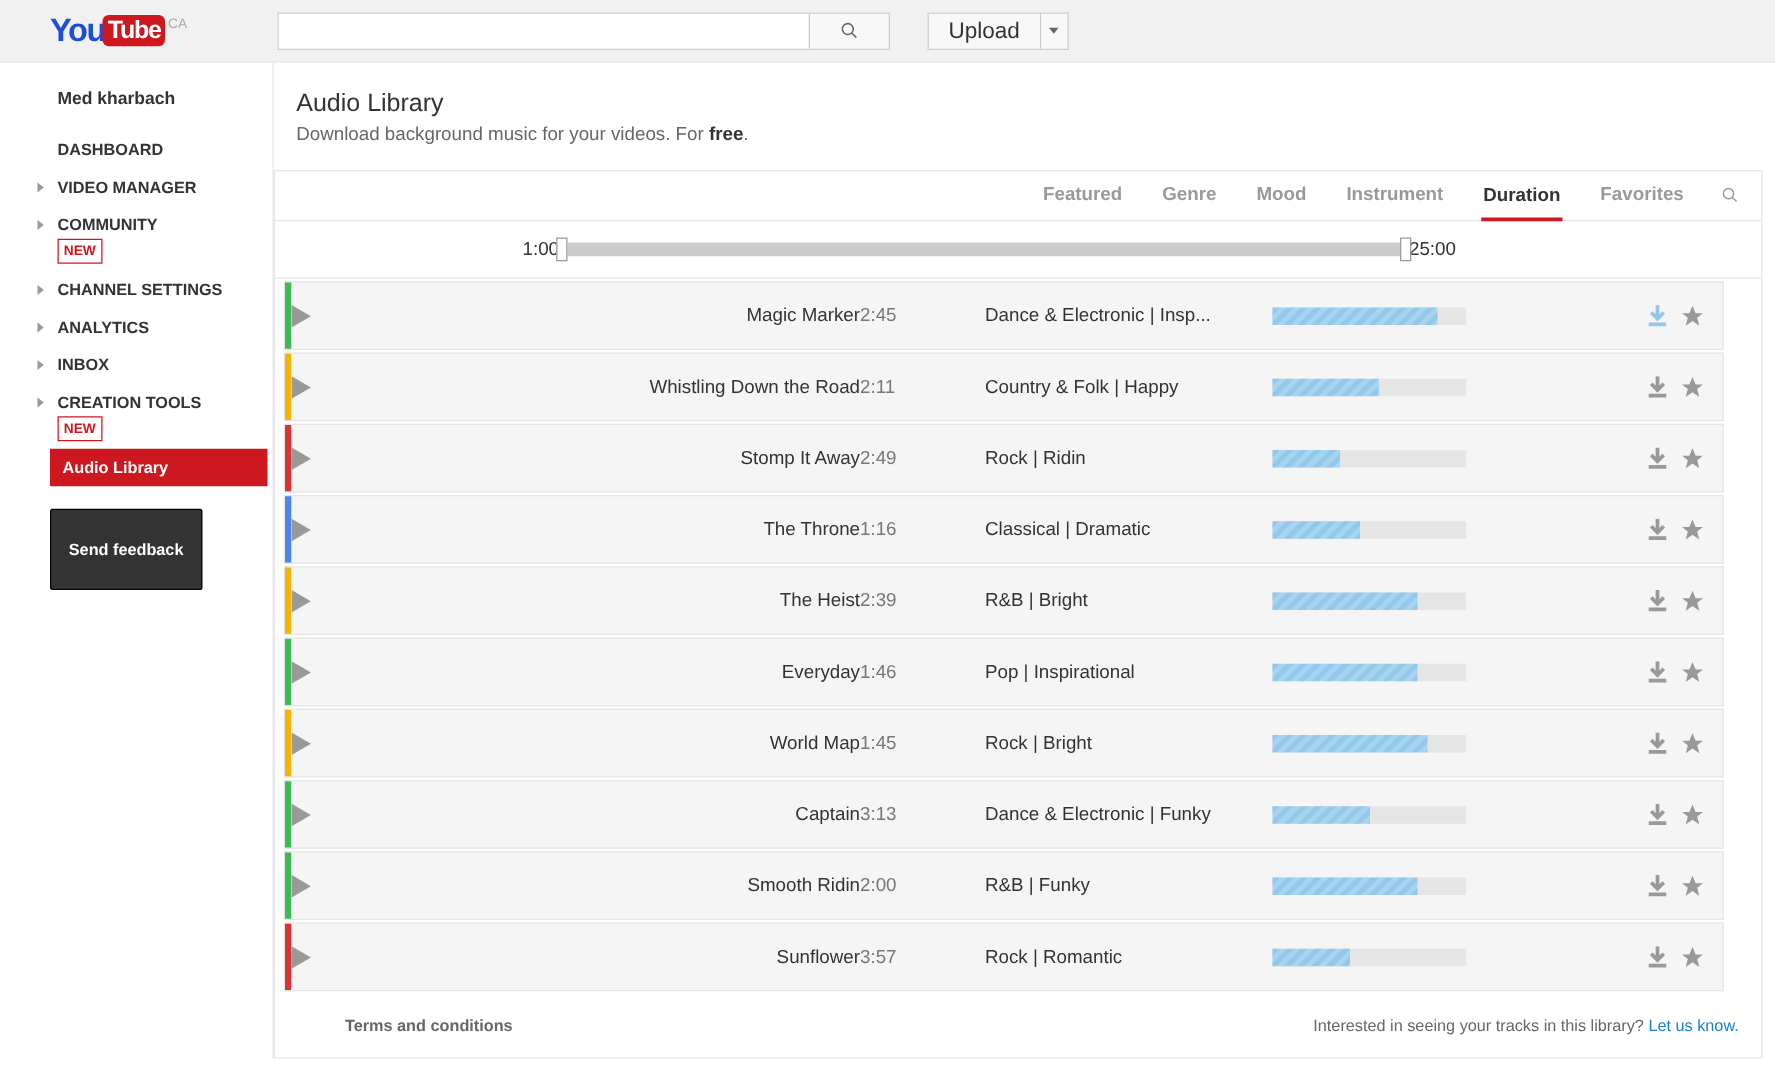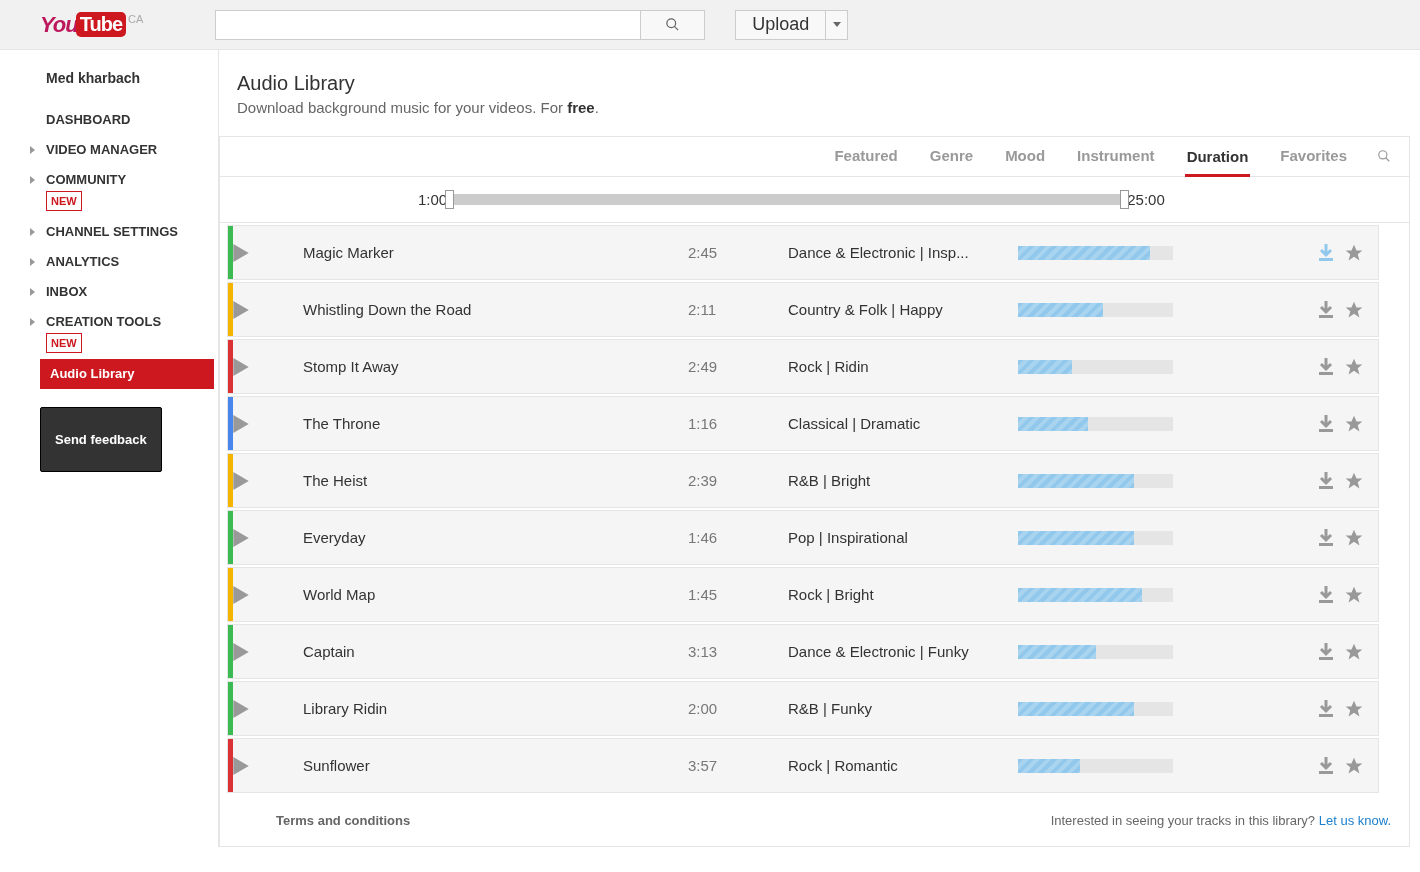--- a/index.html
+++ b/index.html
@@ -1,19 +1,19 @@
 <!DOCTYPE html>
 <html><head>
 <meta charset="utf-8">
 <style>
 *{box-sizing:border-box;margin:0;padding:0;}
 body{font-family:Arial,Helvetica,sans-serif;font-size:13px;background:#fff;color:#333;width:1420px;}
 .header{height:50px;background:#f1f1f1;border-bottom:1px solid #e5e5e5;display:flex;align-items:center;padding:0 0 0 40px;}
 .logo{display:flex;align-items:center;cursor:pointer;}
-.logo-you{font-weight:bold;font-size:22px;color:#be185d;letter-spacing:-1px;font-style:italic;}
+.logo-you{font-weight:bold;font-size:26px;color:#1d4ed8;letter-spacing:-1px;}
 .logo-tube{background:#cc181e;color:#fff;font-weight:bold;font-size:20px;padding:1px 4px;border-radius:5px;margin-left:-2px;letter-spacing:-1px;}
 .logo-ca{color:#aaa;font-size:11px;margin-left:2px;position:relative;top:-6px;}
 .search-box{margin-left:72px;display:flex;}
 .search-input{width:425px;height:30px;border:1px solid #ccc;border-right:none;padding:0 6px;font-size:14px;outline:none;}
 .search-btn{width:65px;height:30px;border:1px solid #ccc;background:#f8f8f8;cursor:pointer;display:flex;align-items:center;justify-content:center;}
 .upload-group{margin-left:30px;display:flex;}
 .upload-btn{height:30px;padding:0 16px;border:1px solid #ccc;background:#f8f8f8;font-weight:normal;font-size:18px;color:#333;cursor:pointer;}
 .upload-dd{width:22px;height:30px;border:1px solid #ccc;border-left:none;background:#f8f8f8;cursor:pointer;display:flex;align-items:center;justify-content:center;}
 .container{display:flex;}
 .sidebar{width:218px;padding:20px 0 0 40px;flex-shrink:0;}
@@ -41,21 +41,21 @@
 .track-list::-webkit-scrollbar{width:12px;}
 .track-list::-webkit-scrollbar-track{background:#f1f1f1;}
 .track-list::-webkit-scrollbar-thumb{background:#ccc;border-radius:6px;}
 .track-row{display:flex;align-items:center;height:55px;background:#f5f5f5;border:1px solid #e5e5e5;margin:2px 30px 2px 7px;}
 .color-bar{width:5px;height:100%;}
 .c-green{background:#3cba54;}
 .c-orange{background:#f4b400;}
 .c-red{background:#db3236;}
 .c-blue{background:#4885ed;}
 .play-btn{width:70px;text-align:center;cursor:pointer;color:#888;}
-.title-cell{width:385px;font-size:15px;color:#333;cursor:pointer;}
+.title-cell{width:385px;font-size:15px;color:#333;cursor:pointer;text-align:right;}
 .dur-cell{width:100px;font-size:15px;color:#777;}
 .genre-cell{width:230px;font-size:15px;color:#333;overflow:hidden;white-space:nowrap;text-overflow:ellipsis;}
 .prog-cell{width:165px;}
 .prog-bg{width:155px;height:14px;background:#e5e5e5;}
 .prog-fill{height:100%;background:repeating-linear-gradient(135deg,#91c8ec,#91c8ec 4px,#a8d4f0 4px,#a8d4f0 8px);}
 .actions{flex:1;display:flex;align-items:center;justify-content:flex-end;gap:10px;padding-right:14px;}
 .dl-icon,.star-icon{cursor:pointer;color:#999;}
 .row-highlight .dl-icon{color:#91c8ec;}
 .footer{display:flex;justify-content:space-between;align-items:center;padding:18px 18px;font-size:13px;margin-left:38px;}
 .footer-left{color:#666;font-weight:bold;}
@@ -372,21 +372,21 @@
               </span>
             </div>
           </div>
           <div class="track-row">
             <div class="color-bar c-green"></div>
             <div class="play-btn">
               <svg width="16" height="18" viewBox="0 0 12 14">
                 <path d="M0 0 L12 7 L0 14 Z" fill="#999"></path>
               </svg>
             </div>
-            <div class="title-cell">Library Ridin</div>
+            <div class="title-cell">Smooth Ridin</div>
             <div class="dur-cell">2:00</div>
             <div class="genre-cell">R&amp;B | Funky</div>
             <div class="prog-cell">
               <div class="prog-bg">
                 <div class="prog-fill" style="width:75%"></div>
               </div>
             </div>
             <div class="actions">
               <span class="dl-icon">
                 <svg width="16" height="18" viewBox="0 0 16 18">

